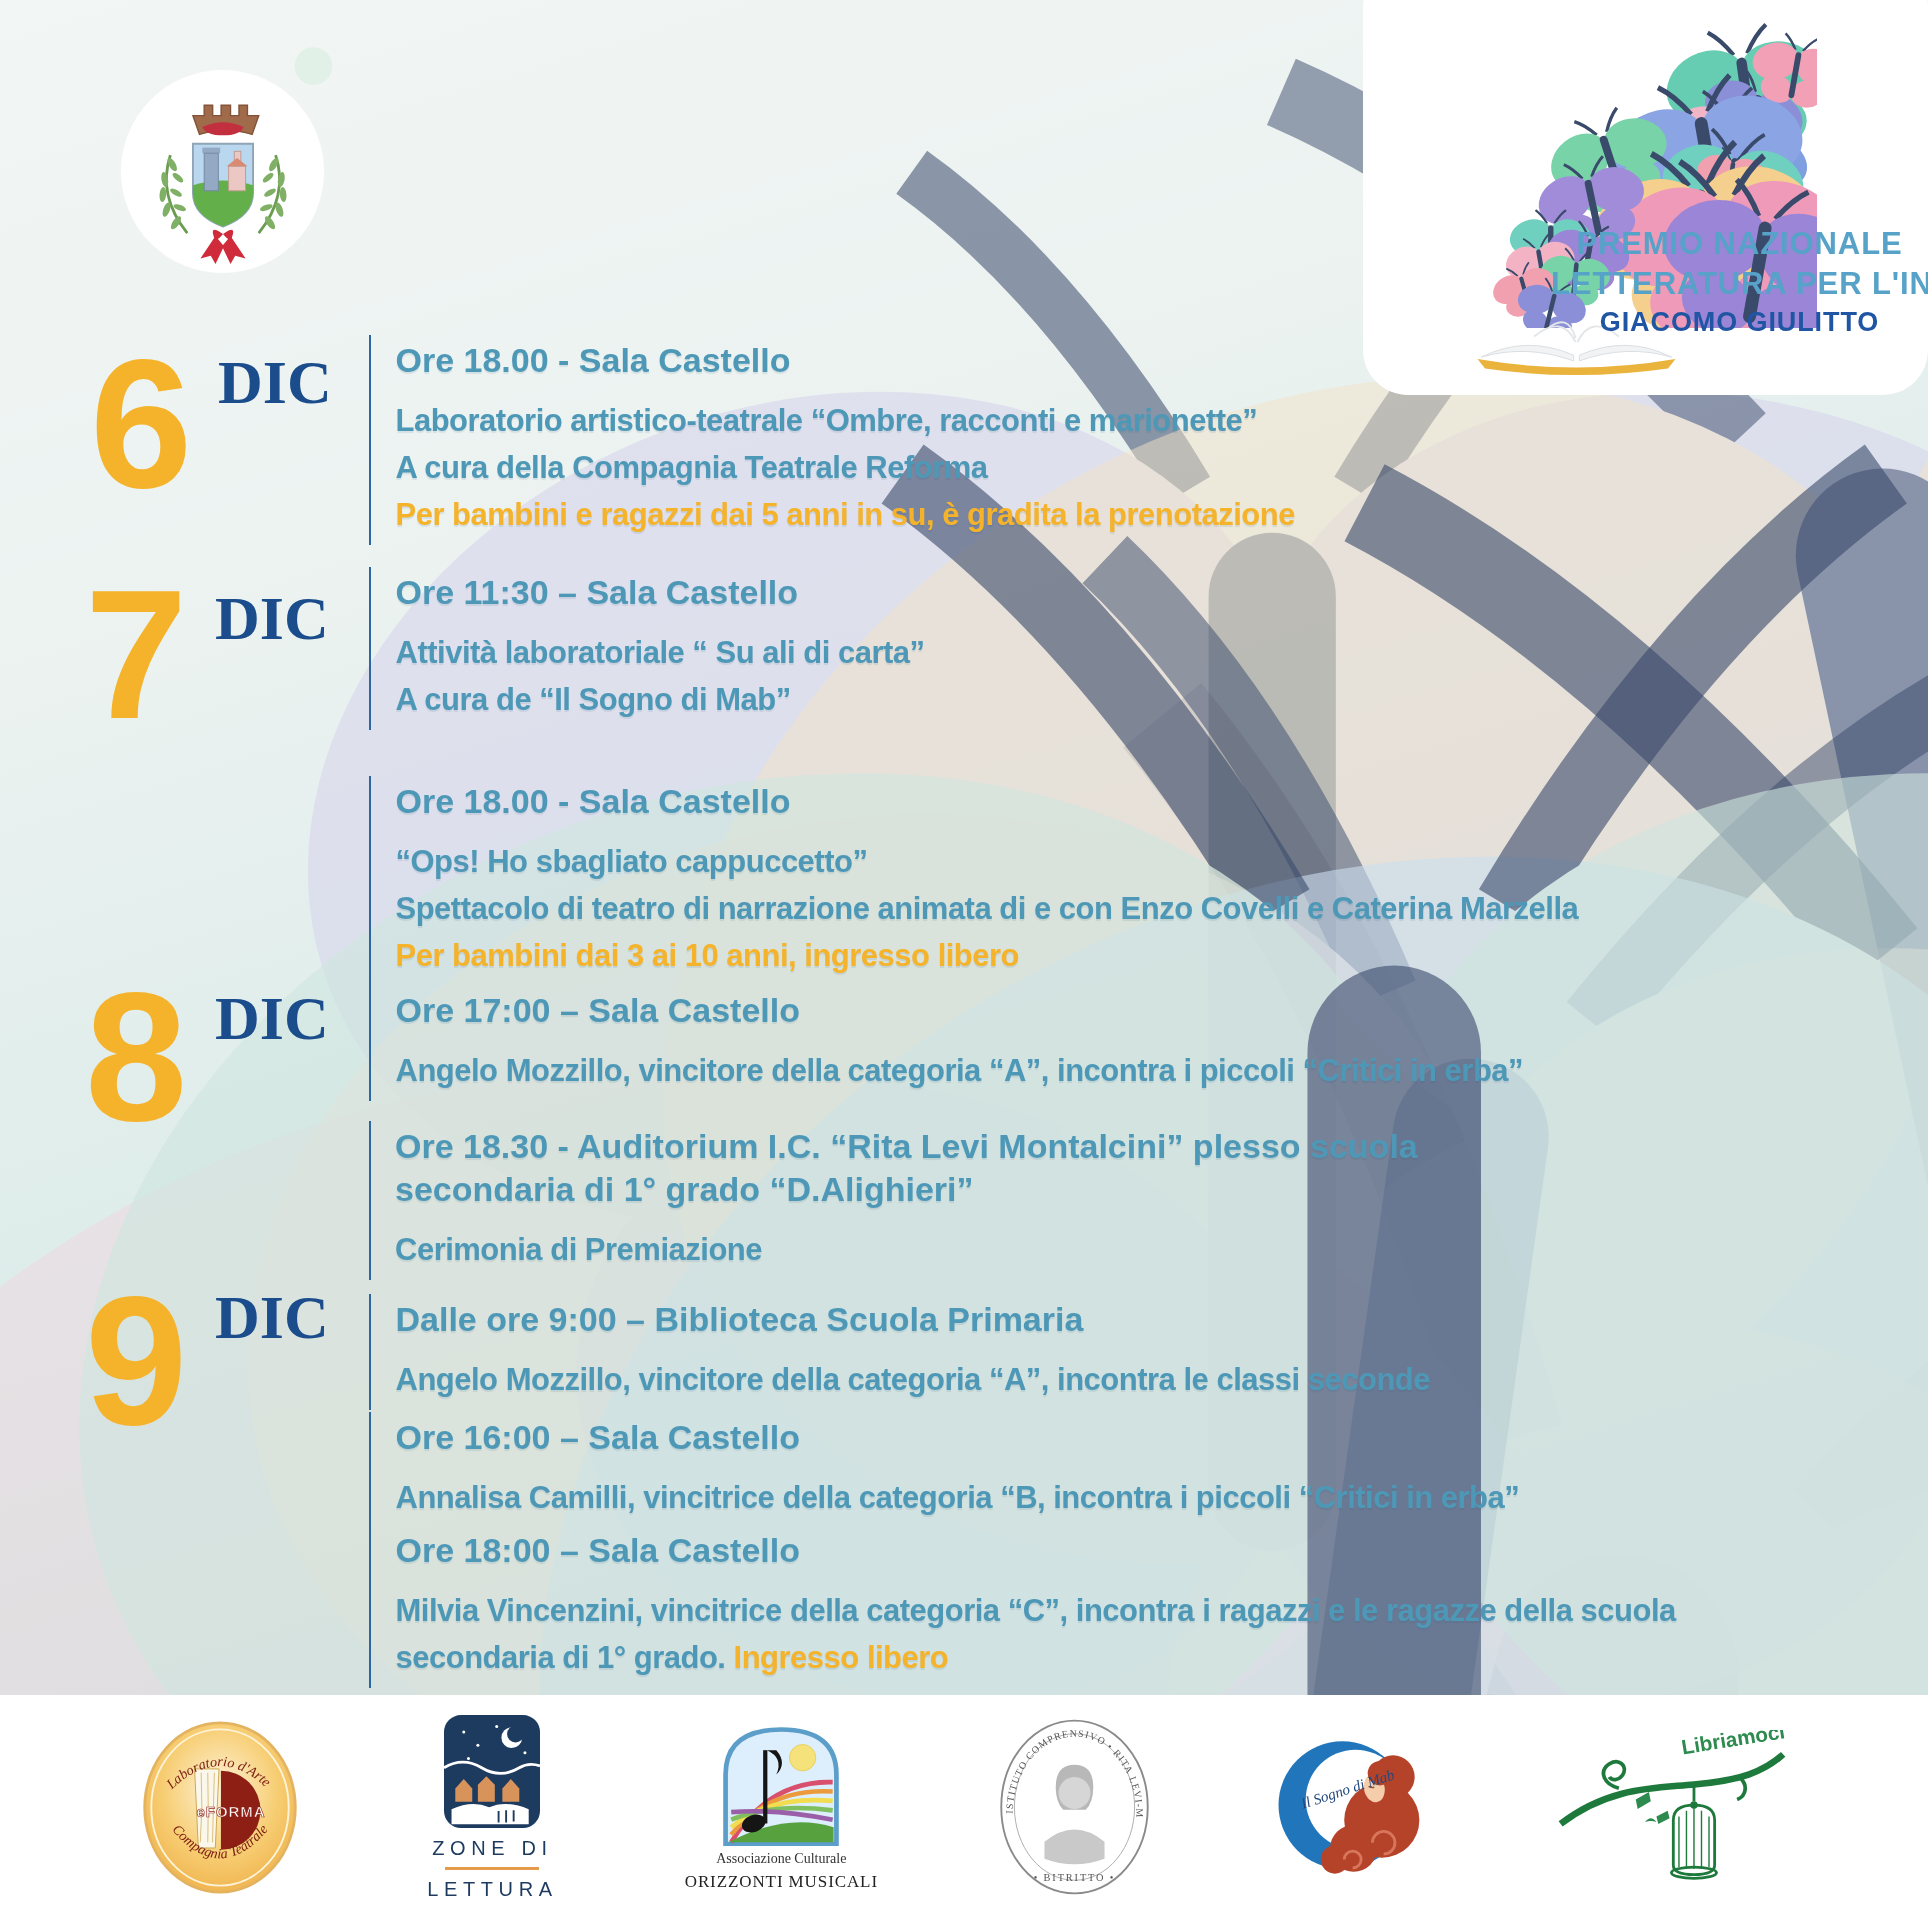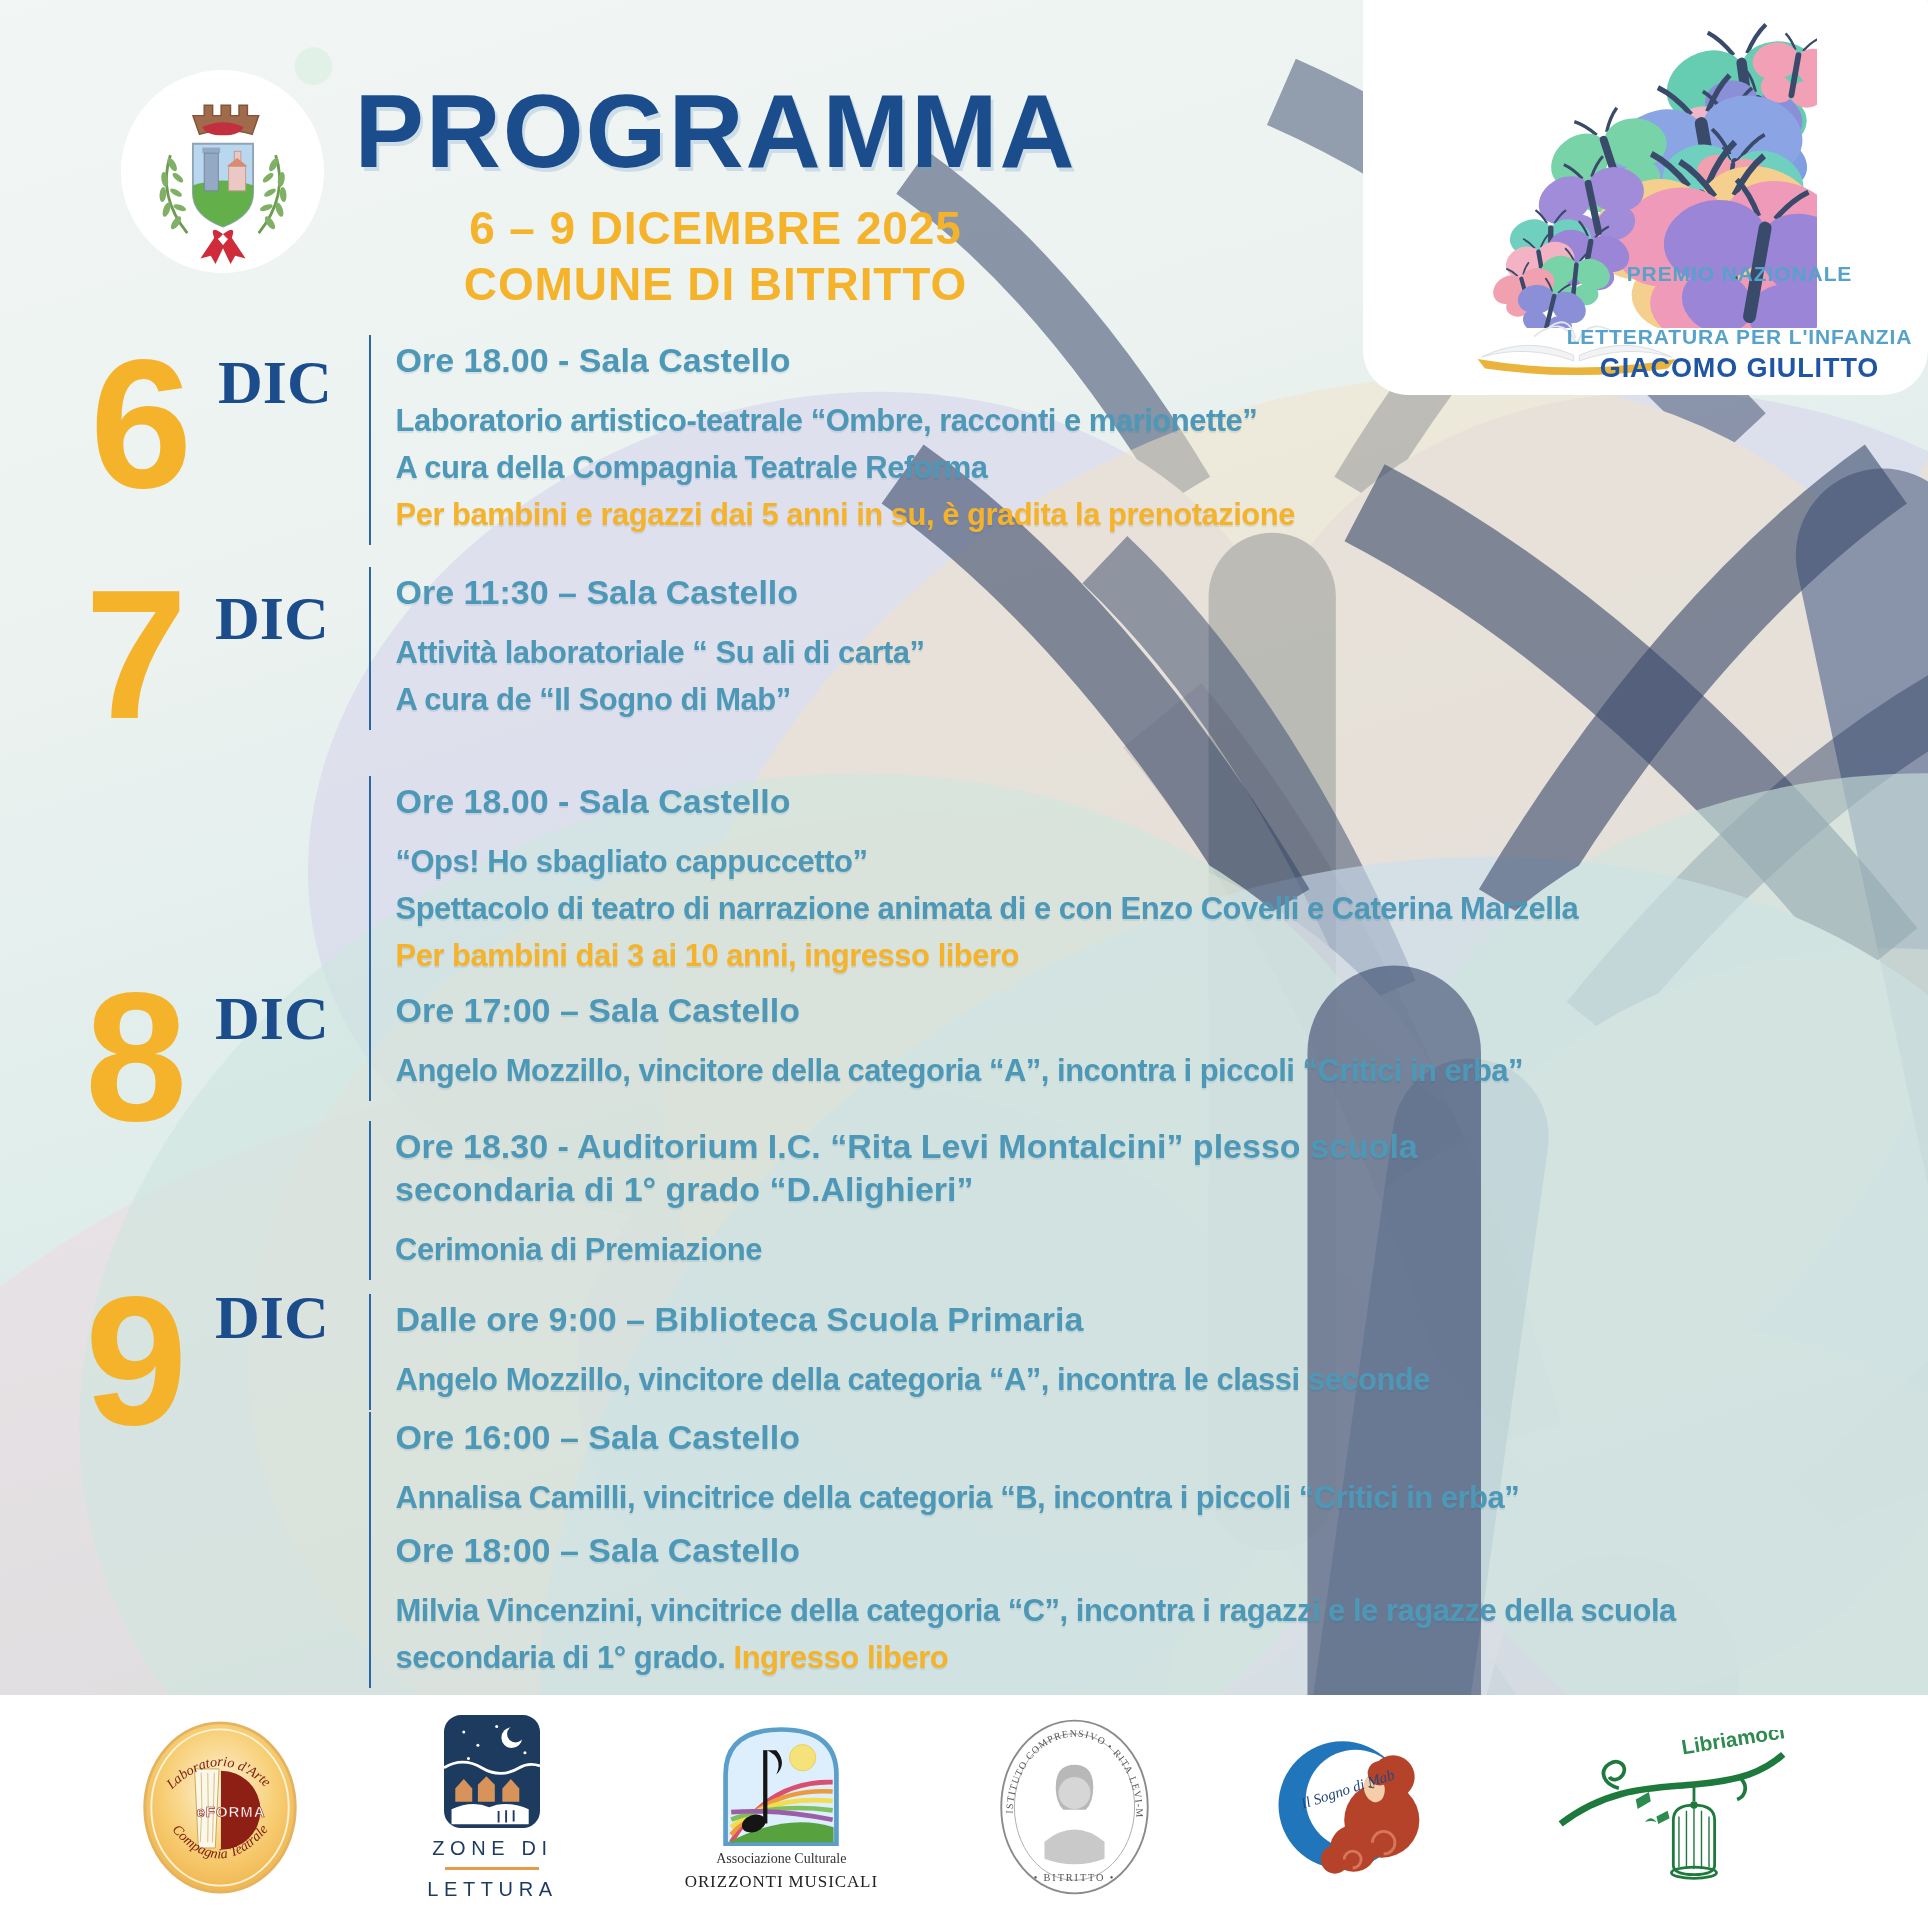--- a/index.html
+++ b/index.html
@@ -18,21 +18,21 @@
     line-height:1;text-shadow:2.8px 3.8px 0 rgba(120,160,200,.28);
   }
   .subtitle{font-size:46px;font-weight:800;letter-spacing:0.9px;color:var(--yellow,#f5b32b);line-height:1.05;}
   .subtitle-1{margin-top:21px;}
   .subtitle-2{margin-top:7.5px;}
   
   .award{position:absolute;left:1363px;top:-38px;width:565px;height:433px;background:#fff;border-radius:45px;}
   .award-butterflies{position:absolute;left:96px;top:55px;}
   .award-book{position:absolute;left:105px;top:348px;}
   .award-text{position:absolute;left:188px;top:262px;width:377px;text-align:center;white-space:nowrap;}
-  .award-t12{font-size:21px;font-weight:700;letter-spacing:0.9px;color:var(--award-lightblue,#56a2c8);line-height:1.3;margin-top:36px;}
+  .award-t12{font-size:31px;font-weight:700;letter-spacing:0.9px;color:var(--award-lightblue,#56a2c8);line-height:1.3;}
   .award-t3{margin-top:2px;font-size:27px;font-weight:800;letter-spacing:0.9px;color:var(--award-navy,#1f55a3);}
   
   #schedule{position:absolute;left:0;top:0;width:1928px;height:1919px;}
   .day-num{position:absolute;font-size:184px;font-weight:800;color:var(--yellow,#f5b32b);line-height:1;}
   .day-month{position:absolute;font-family:"Liberation Serif",serif;font-size:62px;font-weight:700;color:var(--navy,#1b4d8c);line-height:1;}
   .event{position:absolute;left:369px;width:1507px;border-left:2.8px solid var(--line-blue,#2d67a3);padding:3.8px 0 7.5px 24.5px;}
   .event-when{font-size:34px;font-weight:700;color:var(--teal-text,#4e98b7);line-height:43px;white-space:nowrap;
     text-shadow:0 1.9px 0.9px rgba(40,90,120,.12);}
   .event-body{margin-top:15px;}
   .event-line{font-size:31px;font-weight:700;line-height:47px;letter-spacing:-0.5px;white-space:nowrap;
@@ -112,25 +112,20 @@
         <ellipse cx="146" cy="138" rx="3" ry="7" transform="rotate(70 146 138)"></ellipse>
         <ellipse cx="150" cy="154" rx="3.5" ry="8" transform="rotate(-35 150 154)"></ellipse>
       </g>
       <path d="M92,168 l-16,24 l11,-3 l5,9 l9,-19 z" fill="#cf2b3a"></path>
       <path d="M108,168 l16,24 l-11,-3 l-5,9 l-9,-19 z" fill="#cf2b3a"></path>
       <path d="M100,166 q-14,-10 -10,2 q2,8 10,-2 z" fill="#cf2b3a"></path>
       <path d="M100,166 q14,-10 10,2 q-2,8 -10,-2 z" fill="#cf2b3a"></path>
     </svg>
   </div>
 
-  <div class="title-block">
-    <div class="main-title">PROGRAMMA</div>
-    <div class="subtitle subtitle-1">6 – 9 DICEMBRE 2025</div>
-    <div class="subtitle subtitle-2">COMUNE DI BITRITTO</div>
-  </div>
 
   <div class="award">
     <svg class="award-butterflies" width="358" height="311" viewBox="0 0 380 330">
       <use href="#bfly" transform="translate(200,20) rotate(-8) scale(0.5)" color="#66cdb2"></use>
       <use href="#bfly" transform="translate(268,42) rotate(18) scale(0.32)" color="#8a8fd8"></use>
       <use href="#bfly" transform="translate(312,8) rotate(10) scale(0.28)" color="#f2a0b5"></use>
       <use href="#bfly" transform="translate(205,78) rotate(-4) scale(0.42)" color="#f0b6c8"></use>
       <use href="#bfly" transform="translate(262,92) rotate(14) scale(0.34)" color="#7f9fe0"></use>
       <use href="#bfly" transform="translate(132,82) rotate(-10) scale(0.62)" color="#8aa4e4"></use>
       <use href="#bfly" transform="translate(212,108) rotate(6) scale(0.45)" color="#6fd0c0"></use>

